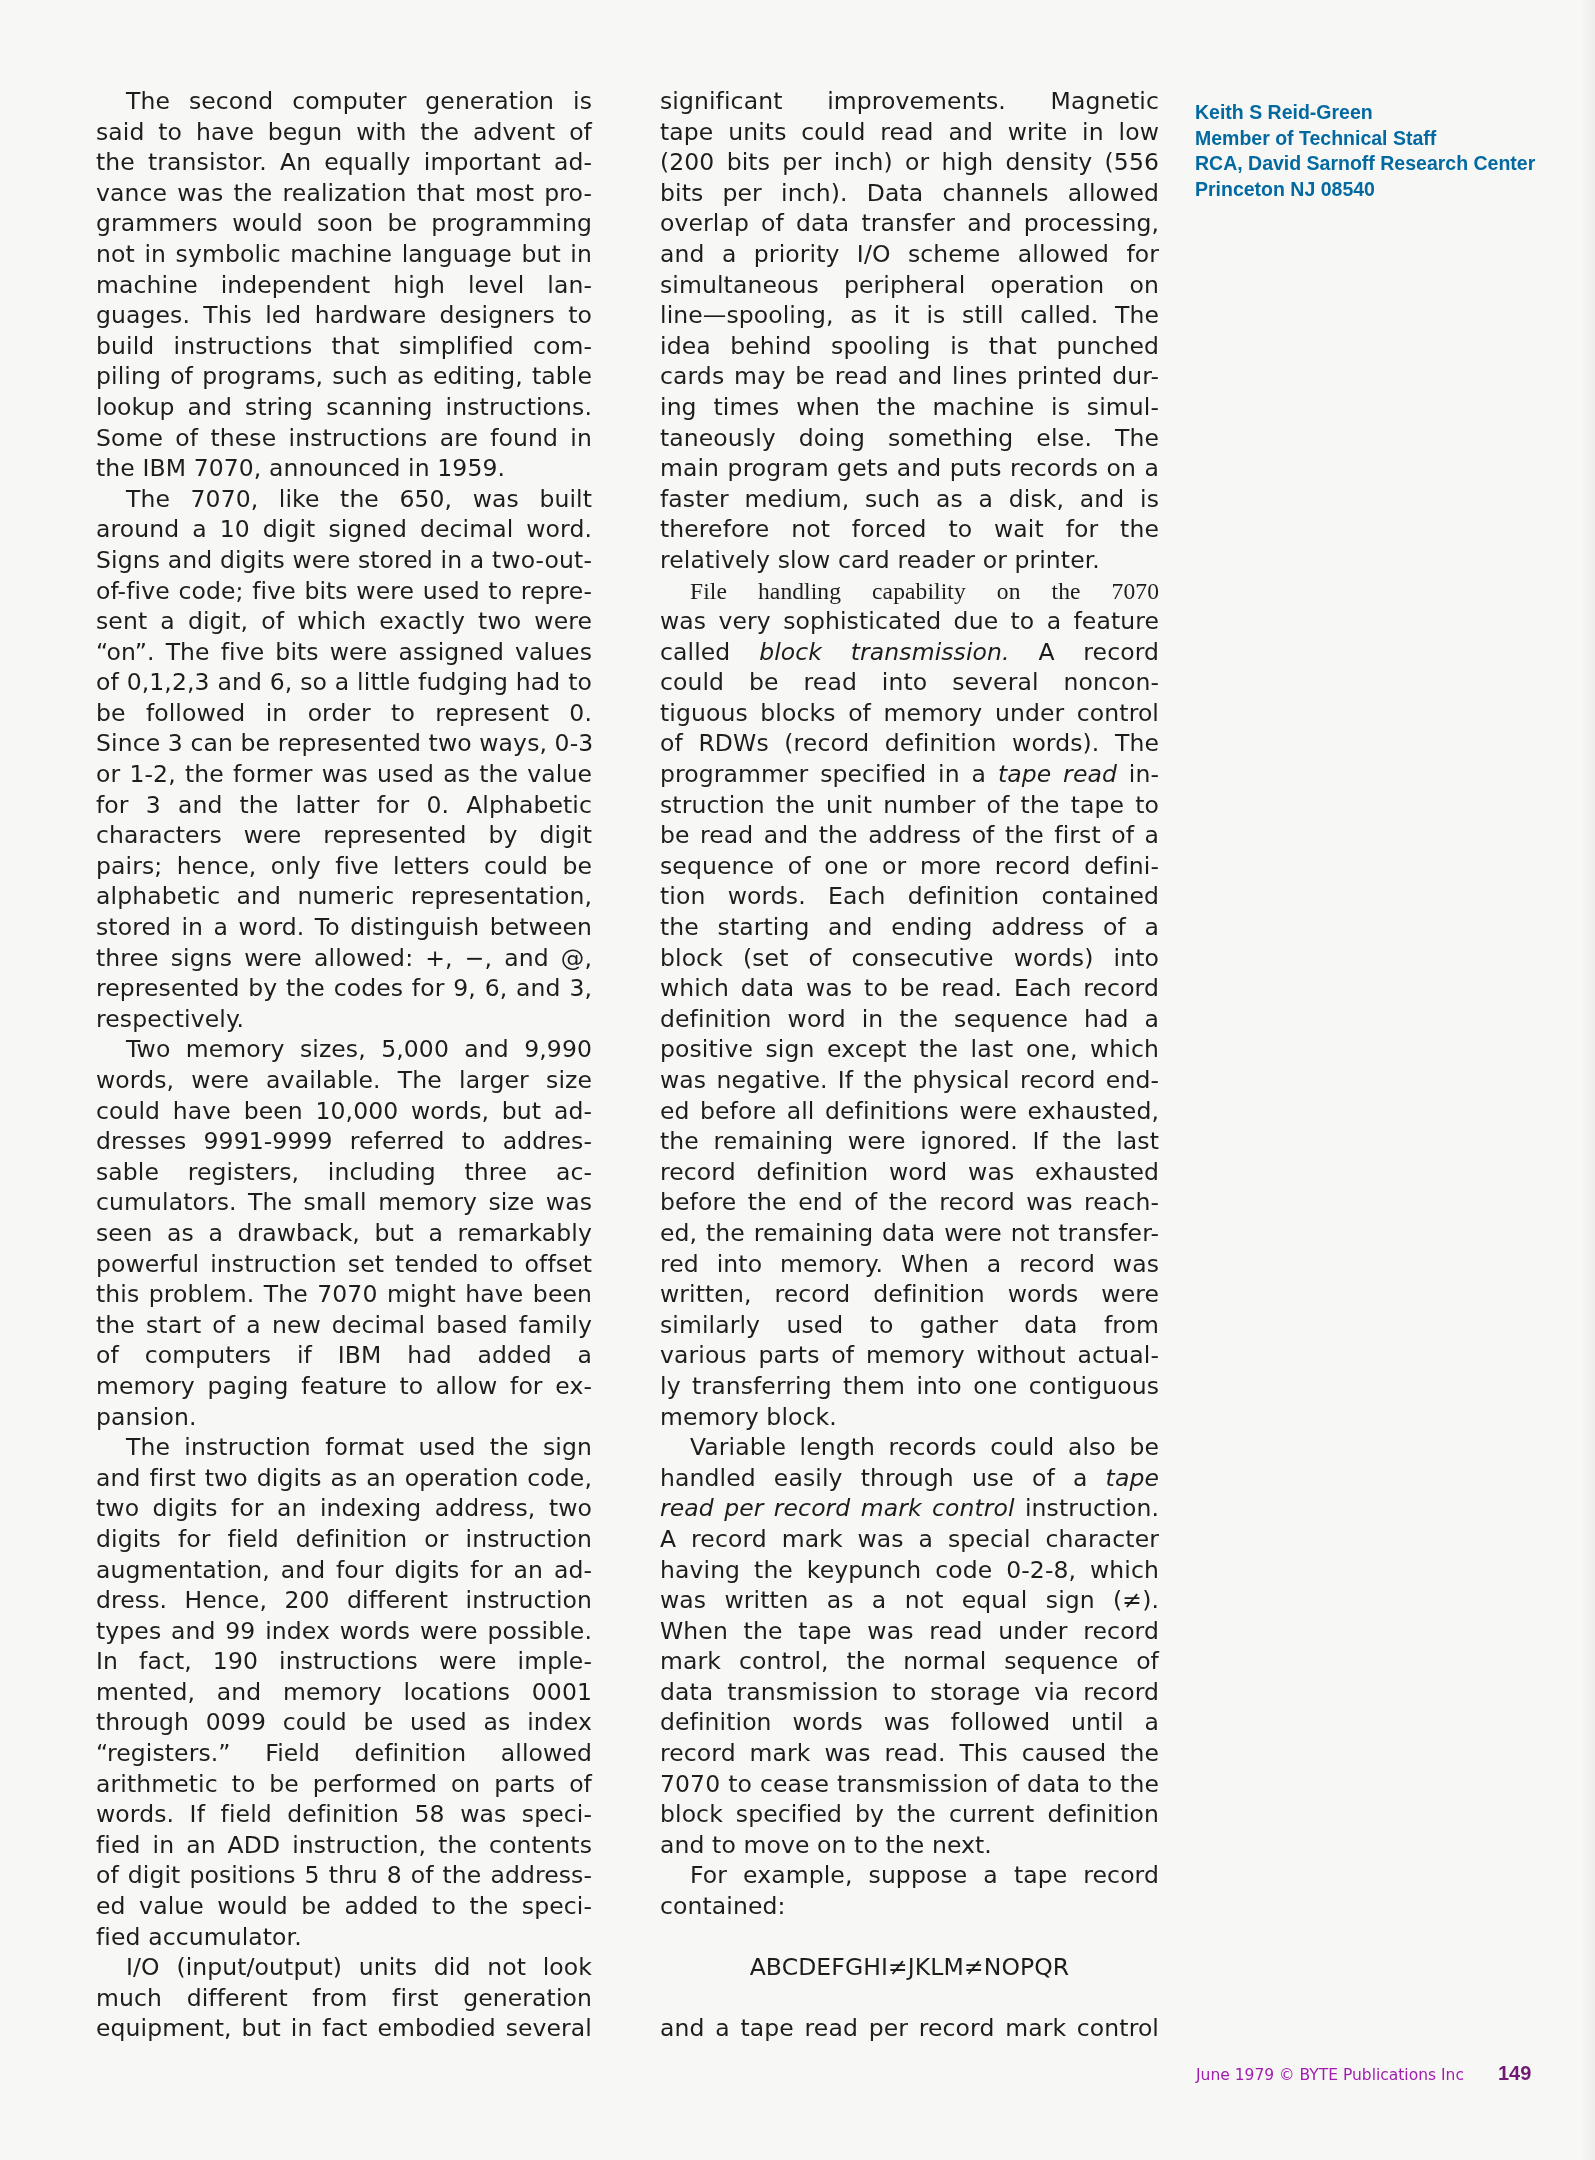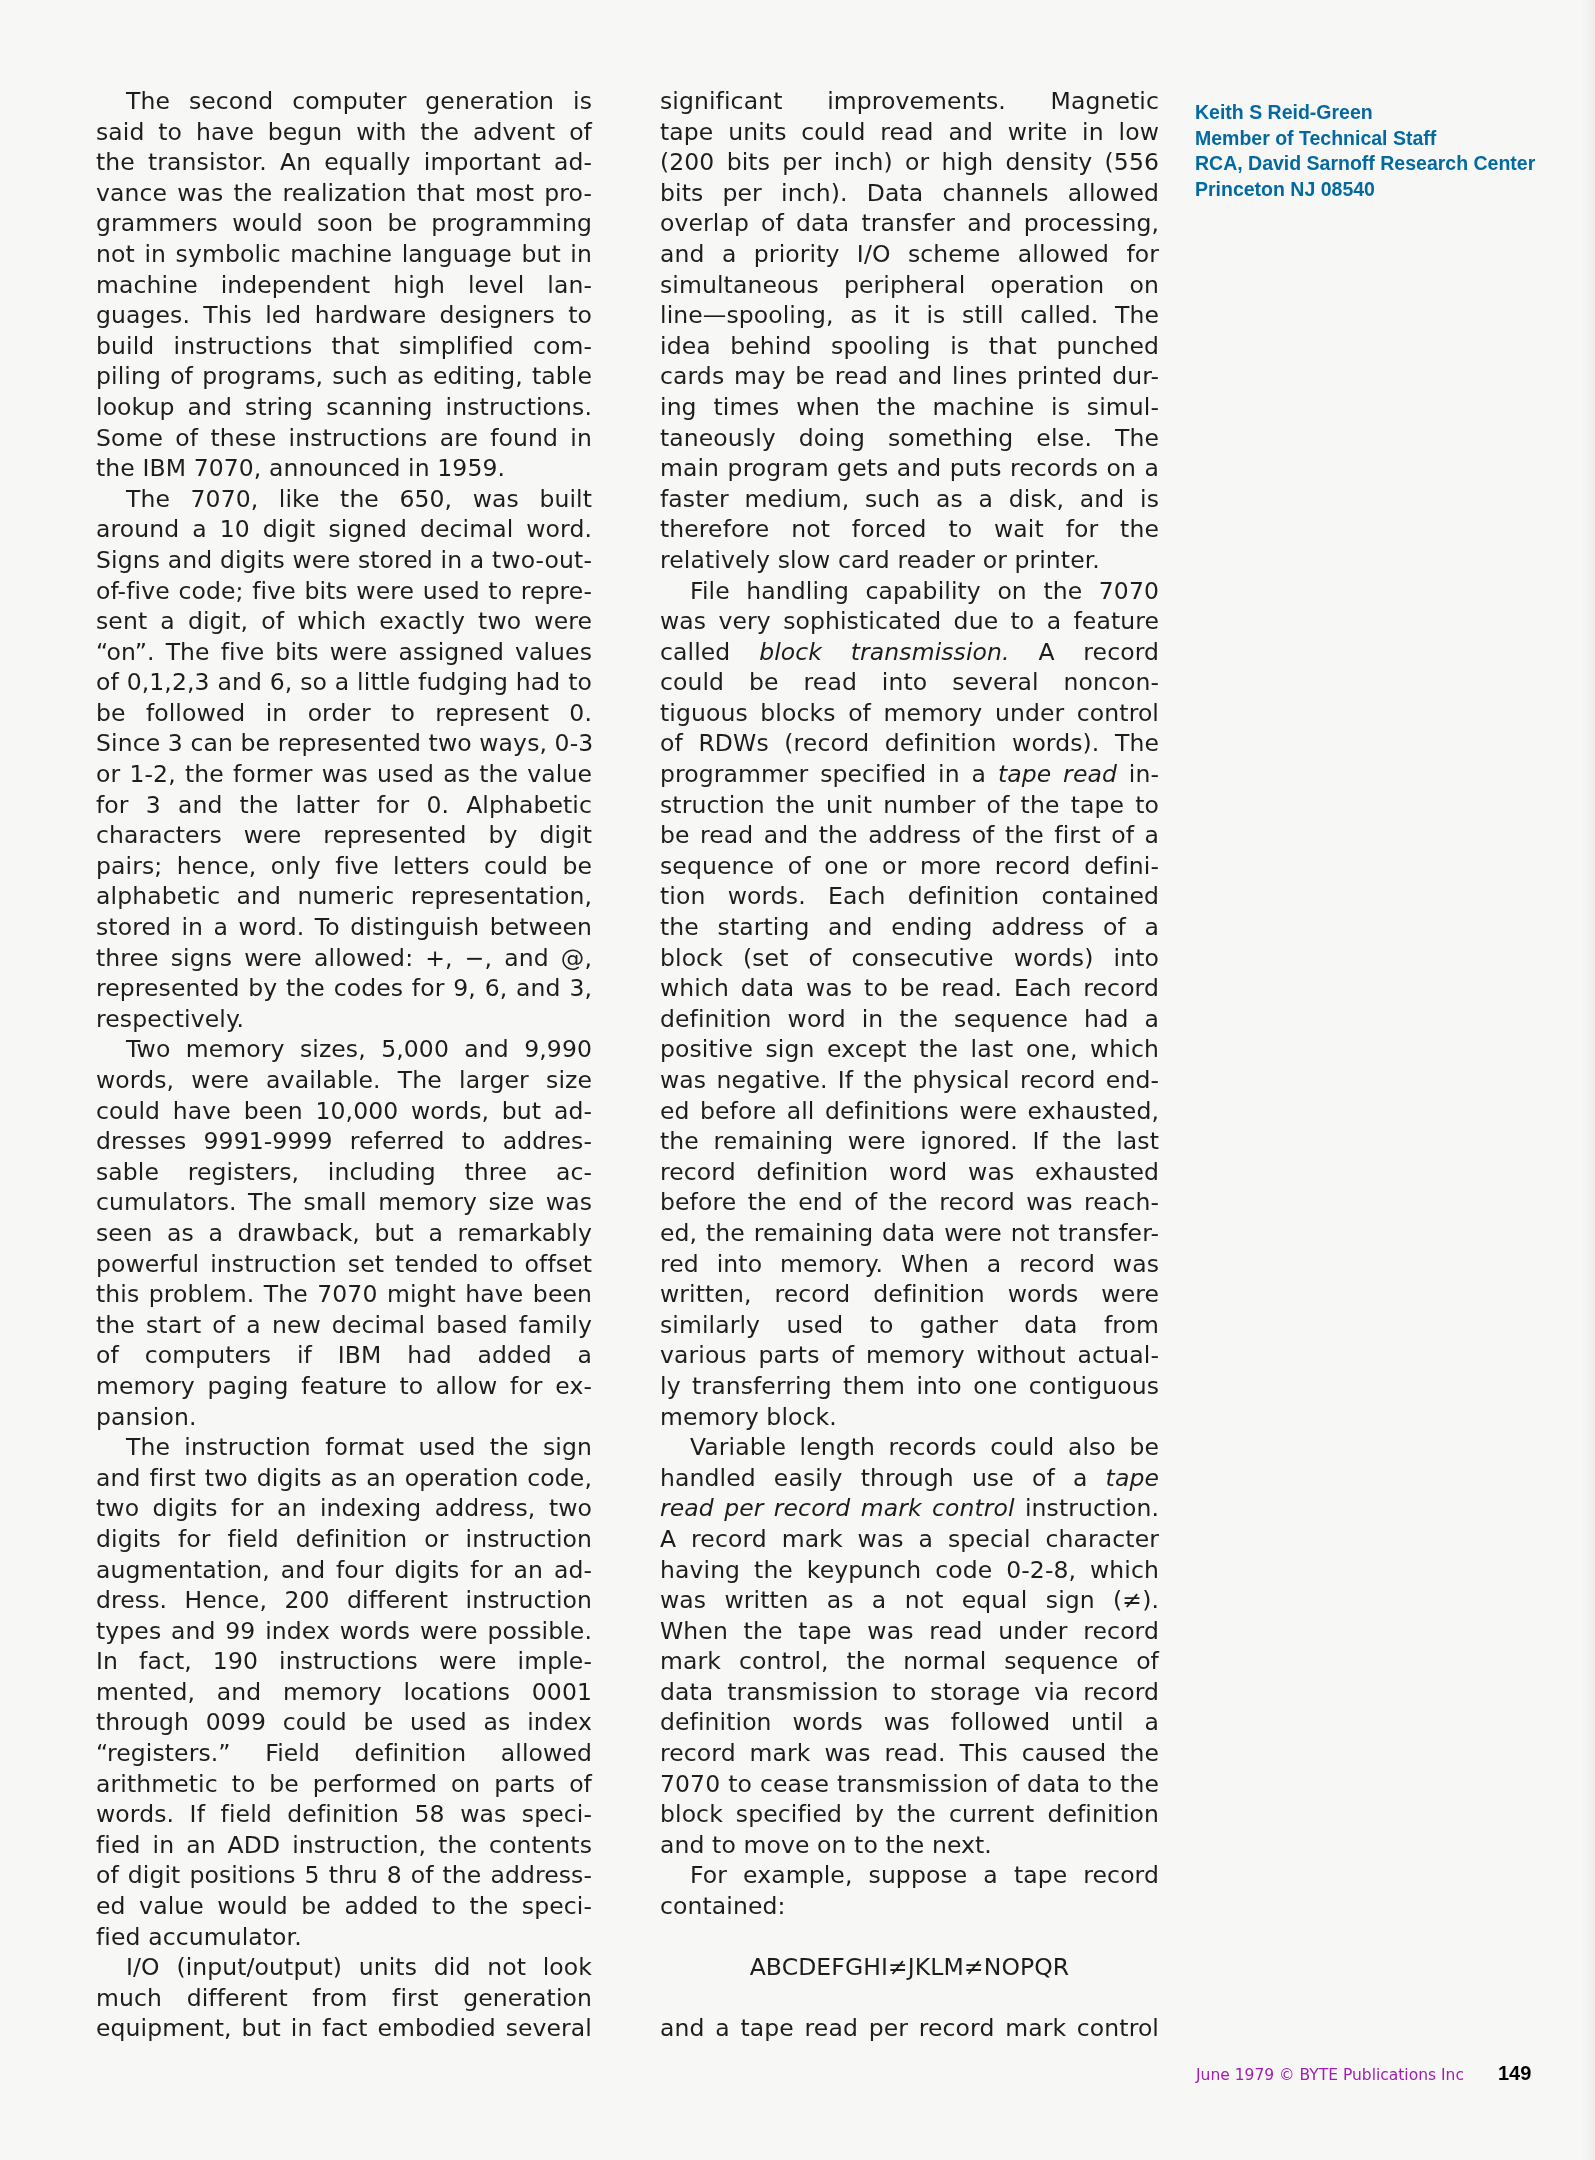--- a/index.html
+++ b/index.html
@@ -48,21 +48,21 @@
     font-size: 15.5px;
     color: #a21caf;
     white-space: nowrap;
   }
   #page-number {
     position: absolute;
     left: 1498px; top: 2062px;
     font-family: "Liberation Sans", sans-serif;
     font-weight: bold;
     font-size: 20px;
-    color: #000000;
+    color: #701a75;
   }
   .shade {
     position: absolute; right: 0; top: 0; width: 14px; height: 2160px;
     background: linear-gradient(to right, rgba(0,0,0,0), rgba(0,0,0,0.04));
   }
 </style>
 </head>
 <body>
 
 <div id="col-left" class="col">
@@ -141,21 +141,21 @@
     <span class="line">simultaneous peripheral operation on</span>
     <span class="line">line—spooling, as it is still called. The</span>
     <span class="line">idea behind spooling is that punched</span>
     <span class="line">cards may be read and lines printed dur-</span>
     <span class="line">ing times when the machine is simul-</span>
     <span class="line">taneously doing something else. The</span>
     <span class="line">main program gets and puts records on a</span>
     <span class="line">faster medium, such as a disk, and is</span>
     <span class="line">therefore not forced to wait for the</span>
     <span class="line last" style="text-align-last: left; text-align: left;">relatively slow card reader or printer.</span>
-    <span class="line indent" style="text-align-last: justify;">File handling capability on the 7070</span>
+    <span class="line indent" style="text-align-last: justify; font-family: Liberation Serif, serif;">File handling capability on the 7070</span>
     <span class="line">was very sophisticated due to a feature</span>
     <span class="line">called <em>block transmission.</em> A record</span>
     <span class="line">could be read into several noncon-</span>
     <span class="line">tiguous blocks of memory under control</span>
     <span class="line">of RDWs (record definition words). The</span>
     <span class="line">programmer specified in a <em>tape read</em> in-</span>
     <span class="line">struction the unit number of the tape to</span>
     <span class="line">be read and the address of the first of a</span>
     <span class="line">sequence of one or more record defini-</span>
     <span class="line">tion words. Each definition contained</span>

